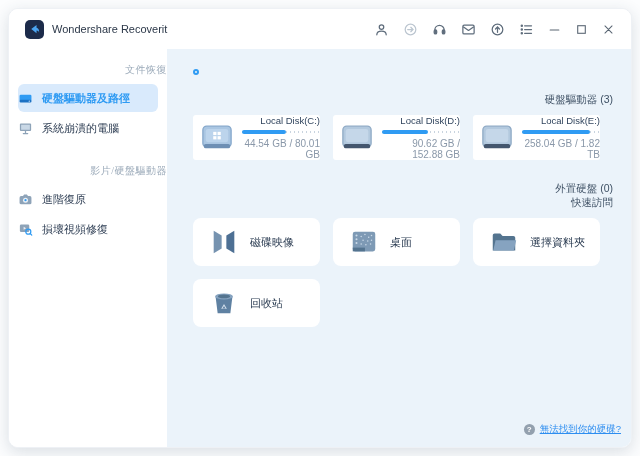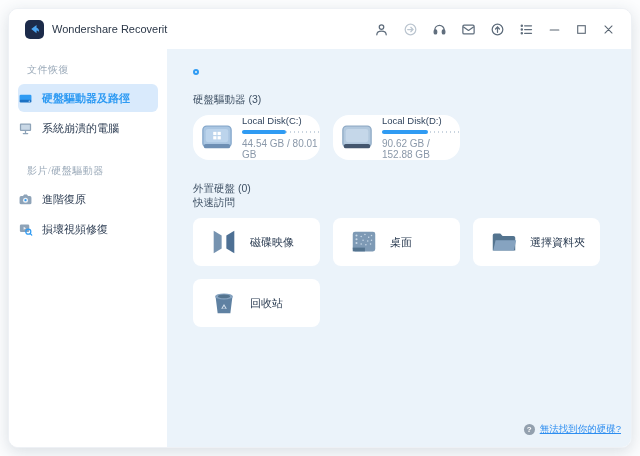--- a/index.html
+++ b/index.html
@@ -1,18 +1,18 @@
 <!DOCTYPE html>
 <html><head>
 <meta charset="utf-8">
 <style>
   * { margin:0; padding:0; box-sizing:border-box; }
   html,body { width:640px; height:456px; background:#fcfdfe; font-family:"Liberation Sans","DejaVu Sans",sans-serif; overflow:hidden; }
   .window { position:absolute; left:8px; top:8px; width:624px; height:440px; background:#ffffff;
-            border-radius:10px; border:1px solid #eef1f5; box-shadow:0 4px 16px rgba(40,60,90,.16); overflow:hidden; }
+            border-radius:10px; border:1px solid #eef1f5; box-shadow:0 4px 16px rgba(40,60,90,.16); overflow:hidden;text-align:right; }
 
   
   .topbar { height:40px; display:flex; align-items:center; justify-content:space-between; padding:0 16px; background:#fff; }
   .brand { display:flex; align-items:center; gap:8px; }
   .logo { width:19px; height:19px; border-radius:5px; background:#1c2b4a; display:flex; align-items:center; justify-content:center; }
   .app-title { font-size:11px; color:#2b3748; }
   .topbar-icons { display:flex; align-items:center; gap:14px; }
   .tb-icon { width:15px; height:15px; display:block; cursor:pointer; }
   .tb-icon.win { width:13px; height:13px; }
 
@@ -30,21 +30,21 @@
 
   
   .page-title-row { display:flex; align-items:flex-start; gap:9px; margin-top:2px; }
   .page-title { font-size:17px; font-weight:bold; color:#17304e; letter-spacing:2px; }
   .info-dot { width:6px; height:6px; border:2px solid #2f9bf3; border-radius:50%; margin-top:8px; cursor:pointer; }
 
   .group-label { font-size:10.5px; color:#3e5064; margin-top:18px; }
 
   
   .cards-row { display:flex; gap:13px; margin-top:8px; }
-  .drive-card { width:127px; height:45px; background:#fff; border-radius:16px; display:flex; align-items:center;
+  .drive-card { width:127px; height:45px; background:#fff; border-radius:3px; display:flex; align-items:center;
                 gap:9px; padding-left:8px; cursor:pointer; }
   .disk-svg { width:32px; height:27px; flex-shrink:0; }
   .drive-name { font-size:9.5px; color:#31455e; }
   .bar { position:relative; width:78px; height:4px; margin-top:4px; }
   .bar-track { position:absolute; top:1px; left:0; right:0; height:2px;
                background-image:repeating-linear-gradient(90deg,#c9d4df 0 1.5px,transparent 1.5px 4px); }
   .bar-fill { position:absolute; top:0; left:0; height:4px; border-radius:2px; background:#2f9bf3; }
   .drive-size { font-size:10px; color:#8a98a9; margin-top:4px; }
 
   
@@ -201,20 +201,35 @@
           <div class="drive-info">
             <div class="drive-name">Local Disk(D:)</div>
             <div class="bar">
                 <div class="bar-track"></div>
                 <div class="bar-fill" style="width: 59%;"></div>
               </div>
             <div class="drive-size">90.62 GB / 152.88 GB</div>
           </div>
         </div>
 
+        <div class="drive-card">
+          <svg class="disk-svg" viewBox="0 0 34 28">
+              <rect x="2" y="2" width="30" height="22" rx="4" fill="#b3c9de" stroke="#90abc6" stroke-width="1.4"></rect>
+              <rect x="5" y="5" width="24" height="14" rx="2.5" fill="#c5d7e9"></rect>
+              <rect x="3" y="21" width="28" height="4.5" rx="2" fill="#44566e"></rect>
+            </svg>
+          <div class="drive-info">
+            <div class="drive-name">Local Disk(E:)</div>
+            <div class="bar">
+                <div class="bar-track"></div>
+                <div class="bar-fill" style="width: 87%;"></div>
+              </div>
+            <div class="drive-size">258.04 GB / 1.82 TB</div>
+          </div>
+        </div>
       </div>
 
       <div class="group-label" style="margin-top:22px">外置硬盤 (0)</div>
 
       <div class="group-label" style="margin-top:0">快速訪問</div>
 
       <div class="tiles-grid">
         <div class="tile">
           <svg class="tile-ic" viewBox="0 0 32 32">
               <path d="M5 4 L13.5 9 L13.5 23 L5 28 Z" fill="#7693b0"></path>

